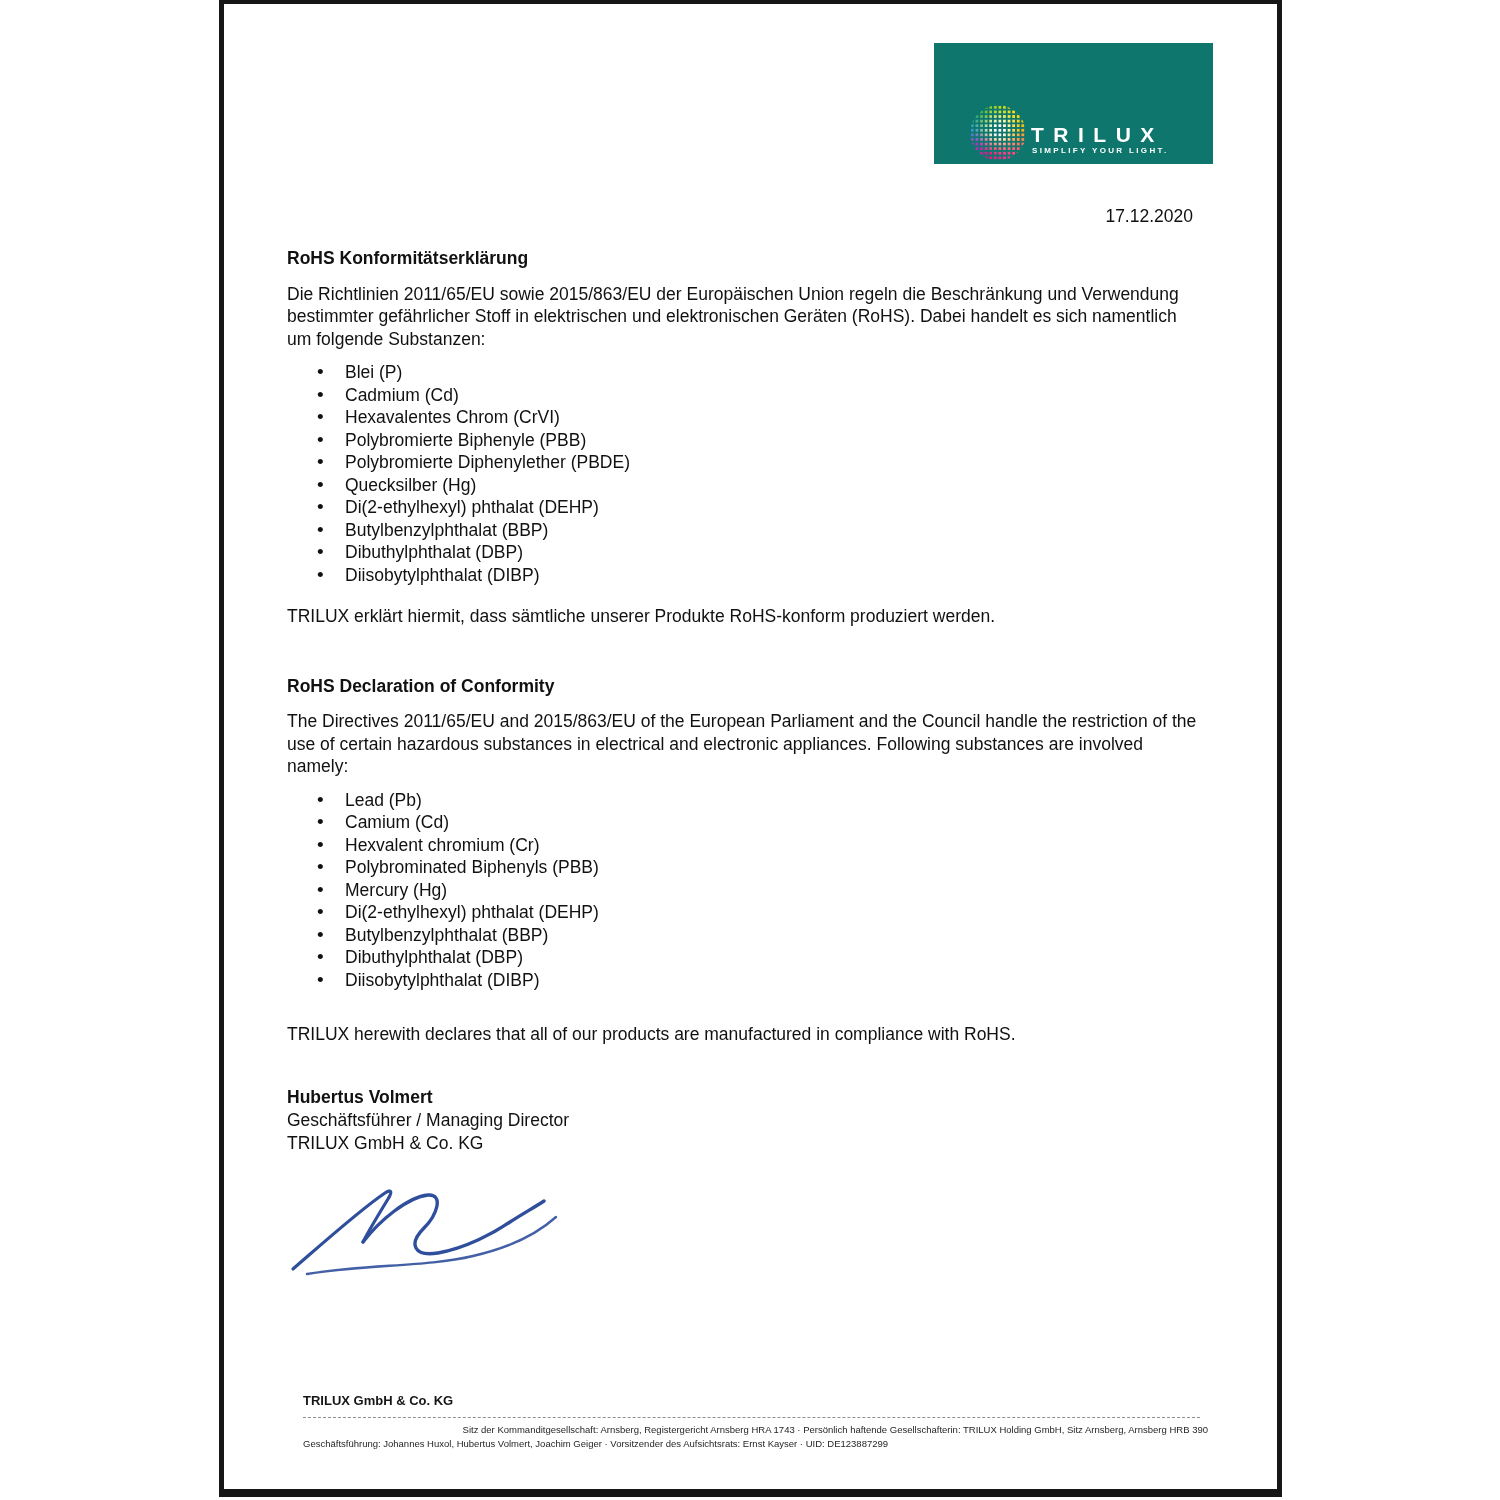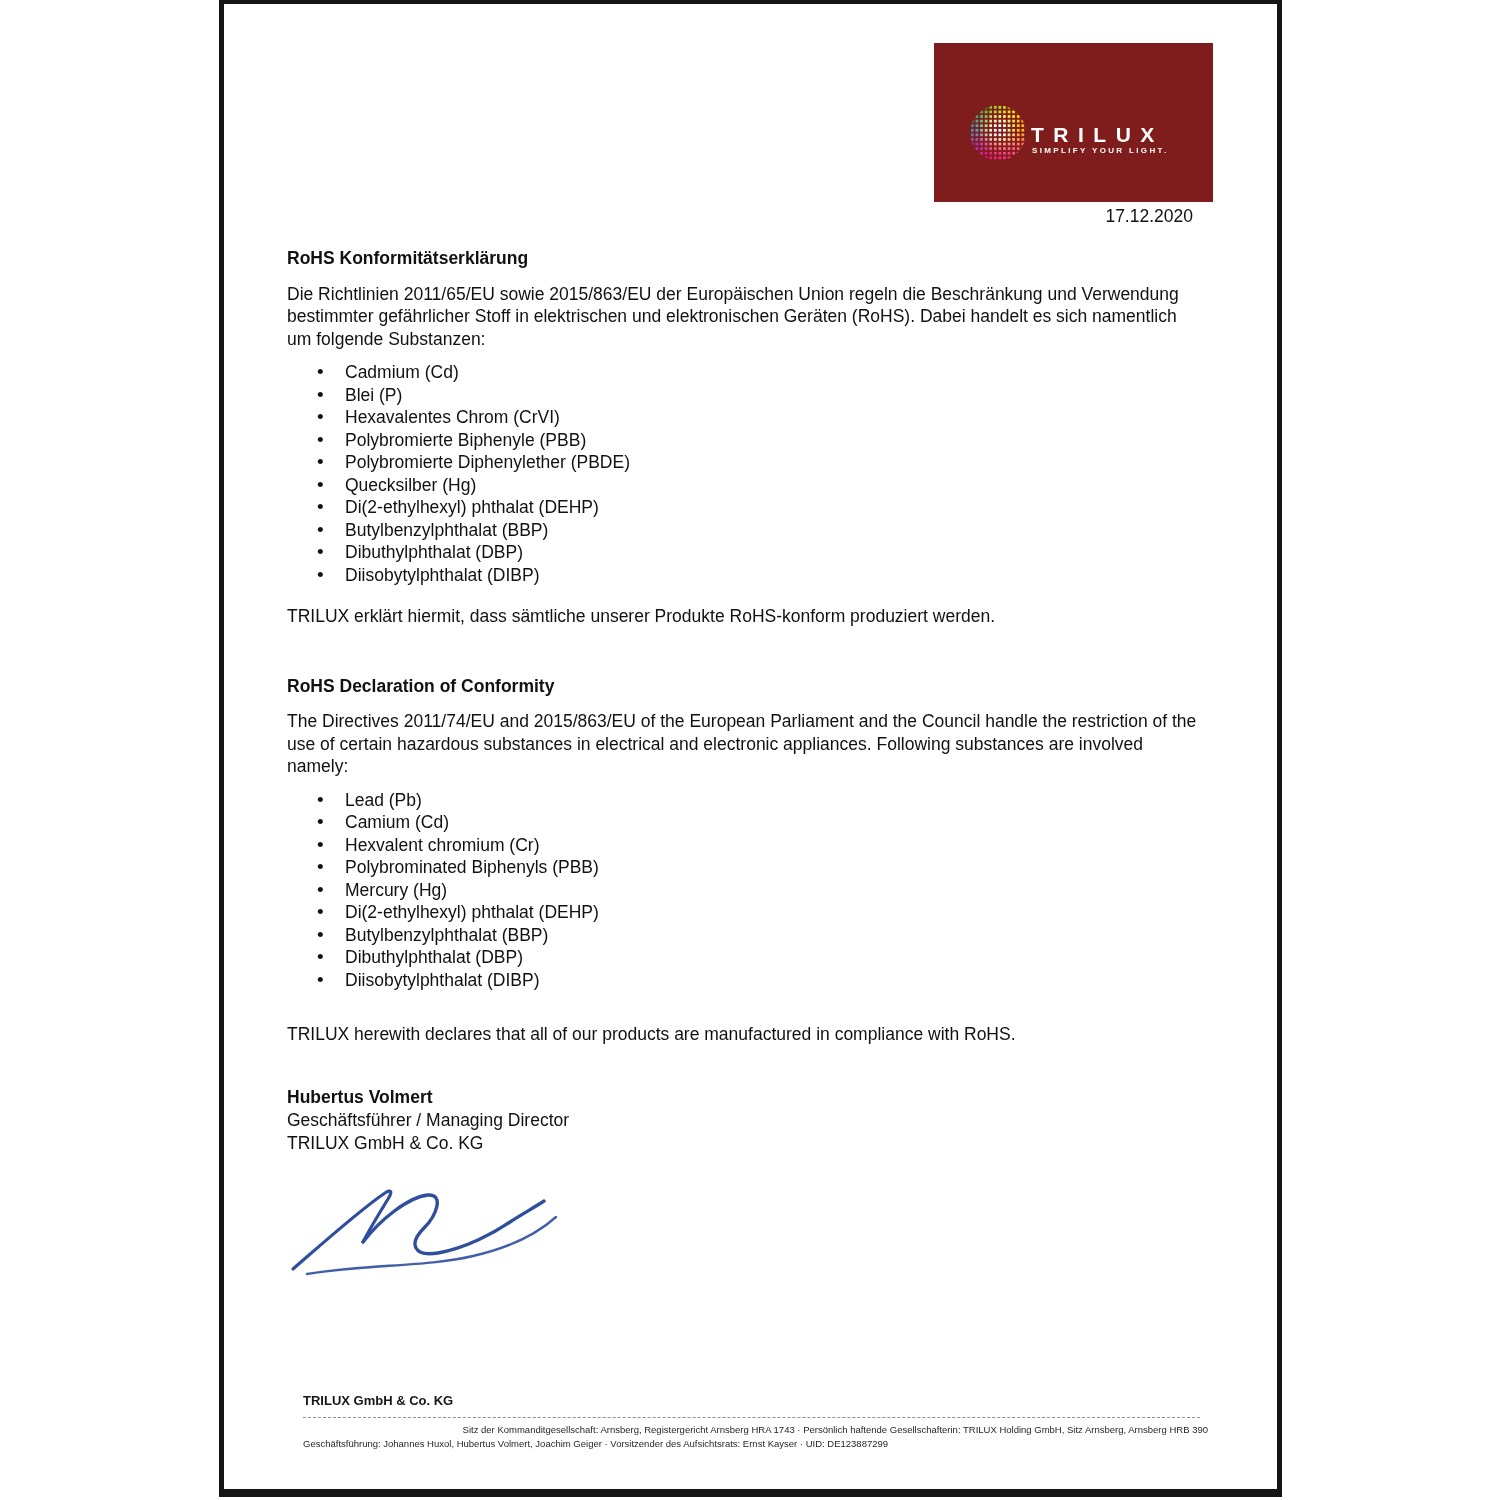--- a/index.html
+++ b/index.html
@@ -23,22 +23,22 @@
     border: 5px solid #161616;
     border-top-width: 4px;
     border-bottom-width: 8px;
     pointer-events: none;
   }
 
   
   .logo-box {
     position: absolute;
     left: 715px; top: 43px;
-    width: 279px; height: 159px;
-    background: #7f1d1d;
+    width: 279px; height: 121px;
+    background: #0f766e;
     overflow: hidden;
   }
   .globe {
     position: absolute;
     left: 36px; top: 62px;
     width: 56px; height: 56px;
     border-radius: 50%;
     background:
       radial-gradient(circle at 52% 44%, rgba(255,255,255,0.98) 0 13%, rgba(255,252,190,0.85) 24%, rgba(255,240,120,0.35) 42%, rgba(0,0,0,0) 60%),
       conic-gradient(from 200deg,
@@ -144,36 +144,36 @@
   <div class="date">17.12.2020</div>
 
   <div class="content">
 
     <h2>RoHS Konformitätserklärung</h2>
     <p class="intro">Die Richtlinien 2011/65/EU sowie 2015/863/EU der Europäischen Union regeln die Beschränkung und Verwendung
 bestimmter gefährlicher Stoff in elektrischen und elektronischen Geräten (RoHS). Dabei handelt es sich namentlich
 um folgende Substanzen:</p>
 
     <ul class="substances de">
+      <li>Blei (P)</li>
       <li>Cadmium (Cd)</li>
-      <li>Blei (P)</li>
       <li>Hexavalentes Chrom (CrVI)</li>
       <li>Polybromierte Biphenyle (PBB)</li>
       <li>Polybromierte Diphenylether (PBDE)</li>
       <li>Quecksilber (Hg)</li>
       <li>Di(2-ethylhexyl) phthalat (DEHP)</li>
       <li>Butylbenzylphthalat (BBP)</li>
       <li>Dibuthylphthalat (DBP)</li>
       <li>Diisobytylphthalat (DIBP)</li>
     </ul>
 
     <p class="closing-de">TRILUX erklärt hiermit, dass sämtliche unserer Produkte RoHS-konform produziert werden.</p>
 
     <h2>RoHS Declaration of Conformity</h2>
-    <p class="intro">The Directives 2011/74/EU and 2015/863/EU of the European Parliament and the Council handle the restriction of the
+    <p class="intro">The Directives 2011/65/EU and 2015/863/EU of the European Parliament and the Council handle the restriction of the
 use of certain hazardous substances in electrical and electronic appliances. Following substances are involved
 namely:</p>
 
     <ul class="substances en">
       <li>Lead (Pb)</li>
       <li>Camium (Cd)</li>
       <li>Hexvalent chromium (Cr)</li>
       <li>Polybrominated Biphenyls (PBB)</li>
       <li>Mercury (Hg)</li>
       <li>Di(2-ethylhexyl) phthalat (DEHP)</li>

